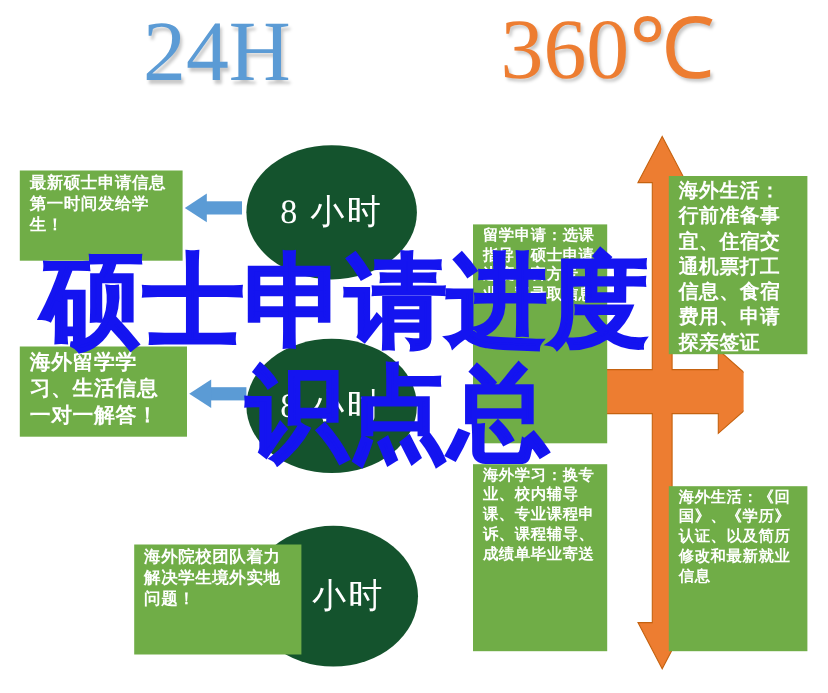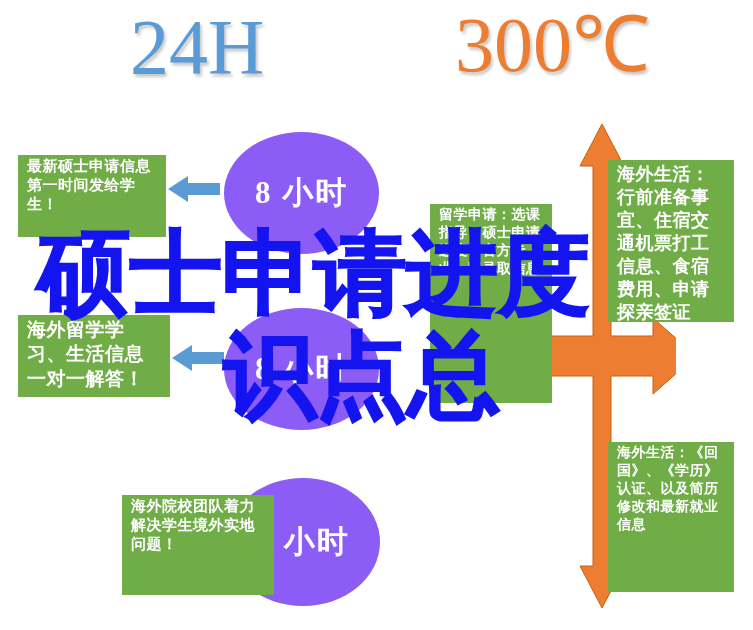--- a/index.html
+++ b/index.html
@@ -64,29 +64,28 @@
   #box-mid-2  { left: 430px; top: 422px; width: 122px; height: 170px; font-size: 14px; }
 
   
   #box-right-1 { left: 608px; top: 160px; width: 126px; height: 162px; font-size: 18px; }
   #box-right-2 { left: 608px; top: 442px; width: 126px; height: 150px; font-size: 14px; }
 
   
   .blue-circle {
     position: absolute;
     border-radius: 50%;
-    background: #8b5cf6;
+    background: #14532d;
     color: #ffffff;
     display: flex;
     align-items: center;
     justify-content: center;
     font-family: "Liberation Serif", serif;
     font-size: 31px;
     letter-spacing: 2px;
-    font-weight: bold;
   }
   #circle-1 { left: 224px; top: 132px; width: 155px; height: 122px; }
   #circle-2 { left: 224px; top: 308px; width: 155px; height: 122px; }
   #circle-3 { left: 226px; top: 478px; width: 154px; height: 128px; }
 
   
   .blue-arrow {
     position: absolute;
     height: 26px;
     width: 52px;
@@ -137,21 +136,21 @@
   }
   #overlay-line-1 { left: 38px;  top: 228px; }
   #overlay-line-2 { left: 224px; top: 330px; text-align: right; }
 </style>
 </head>
 <body>
 
 <div id="canvas">
 
   <div class="header-text" id="hdr-24h">24H</div>
-  <div class="header-text" id="hdr-360">300℃</div>
+  <div class="header-text" id="hdr-360">360℃</div>
 
   <svg id="orange-arrow" viewBox="0 0 148 508">
     <polygon points="52,54 74,12 96,54 83,54 83,224 125,224 125,206 168,244 125,282 125,264 83,264 83,454 96,454 74,496 52,454 65,454 65,264 23,264 23,282 -20,244 23,206 23,224 65,224 65,54" fill="#ED7D31" stroke="#C5620F" stroke-width="1"></polygon>
   </svg>
 
   <div class="blue-circle" id="circle-1">
     <span>8 小时</span>
   </div>
   <div class="blue-circle" id="circle-2">
     <span>8 小时</span>
@@ -179,20 +178,23 @@
   <div class="green-box" id="box-left-2">
     <span class="gb-text">海外留学学习、生活信息一对一解答！</span>
   </div>
   <div class="green-box" id="box-left-3">
     <span class="gb-text">海外院校团队着力解决学生境外实地问题！</span>
   </div>
 
   <div class="green-box" id="box-mid-1">
     <span class="gb-text">留学申请：选课指导、硕士申请进度、官方专业、双录取信息</span>
   </div>
+  <div class="green-box" id="box-mid-2">
+    <span class="gb-text">海外学习：换专业、校内辅导课、专业课程申诉、课程辅导、成绩单毕业寄送</span>
+  </div>
 
   <div class="green-box" id="box-right-1">
     <span class="gb-text">海外生活：行前准备事宜、住宿交通机票打工信息、食宿费用、申请探亲签证</span>
   </div>
   <div class="green-box" id="box-right-2">
     <span class="gb-text">海外生活：《回国》、《学历》认证、以及简历修改和最新就业信息</span>
   </div>
 
   <div class="overlay-line" id="overlay-line-1">硕士申请进度</div>
   <div class="overlay-line" id="overlay-line-2">识点总</div>

